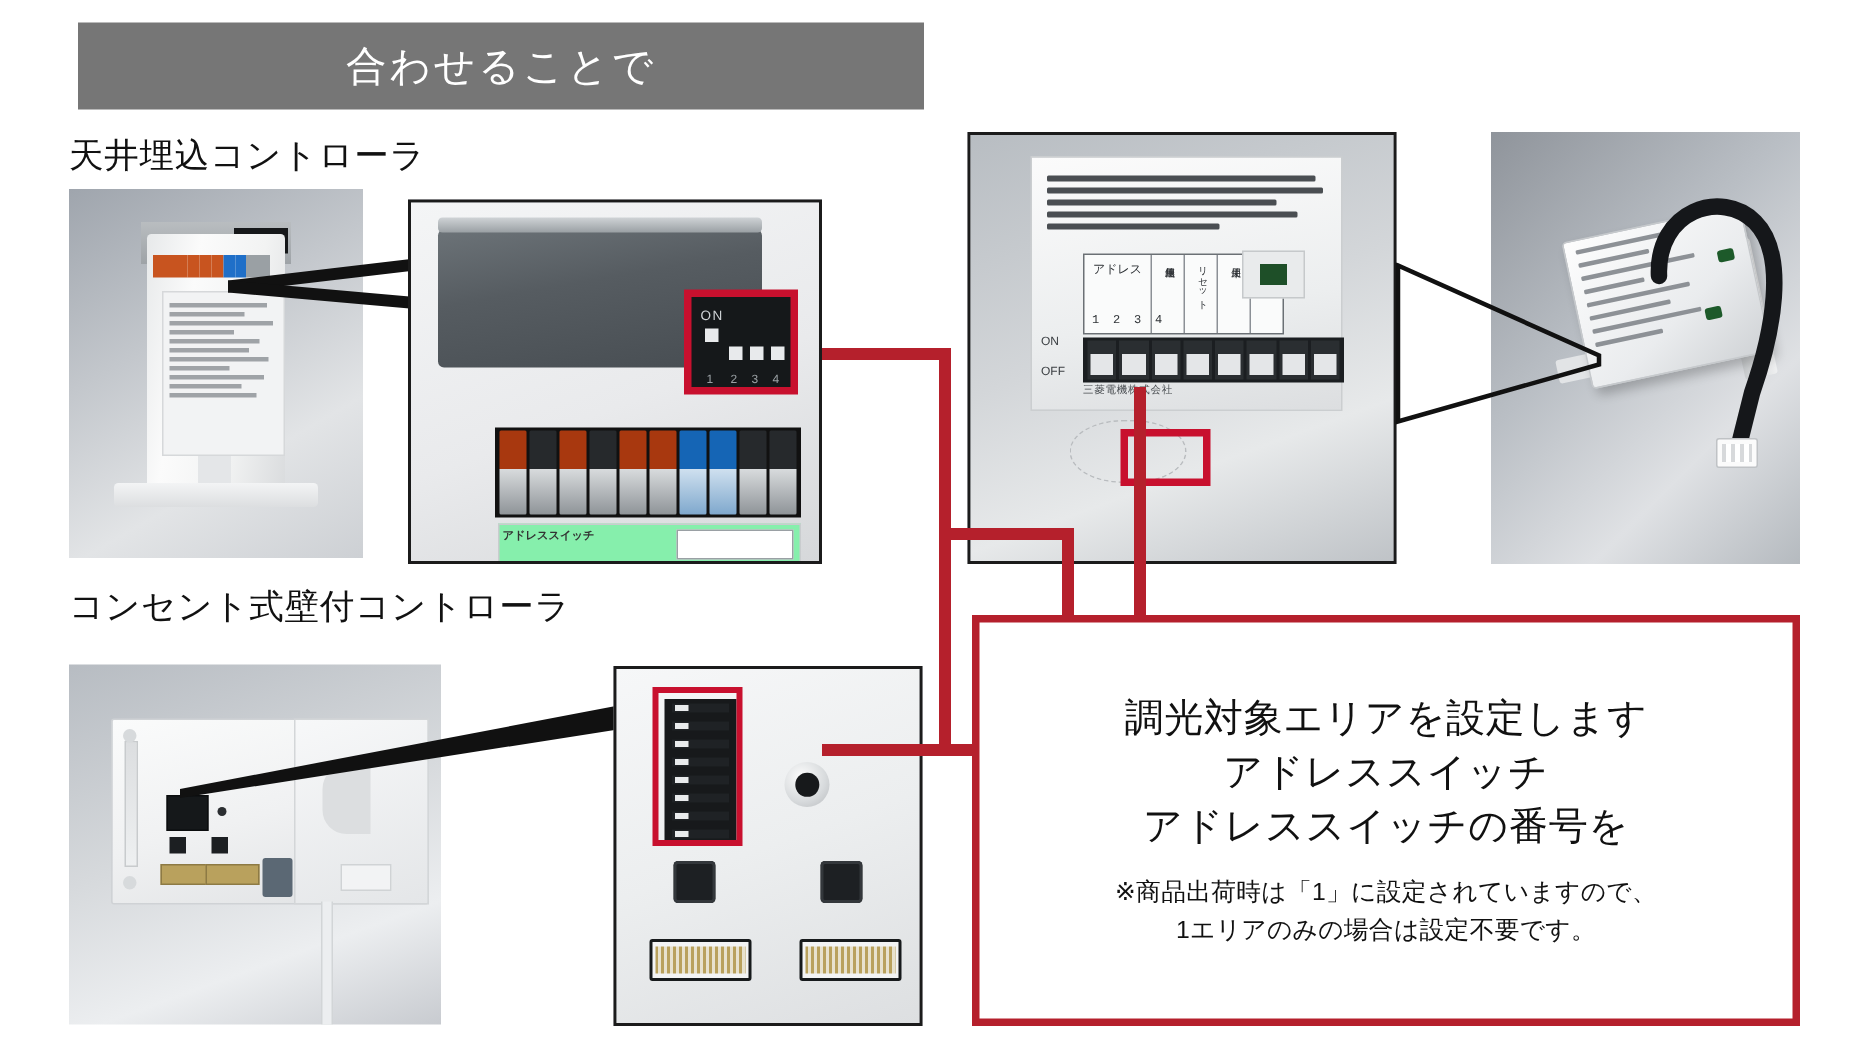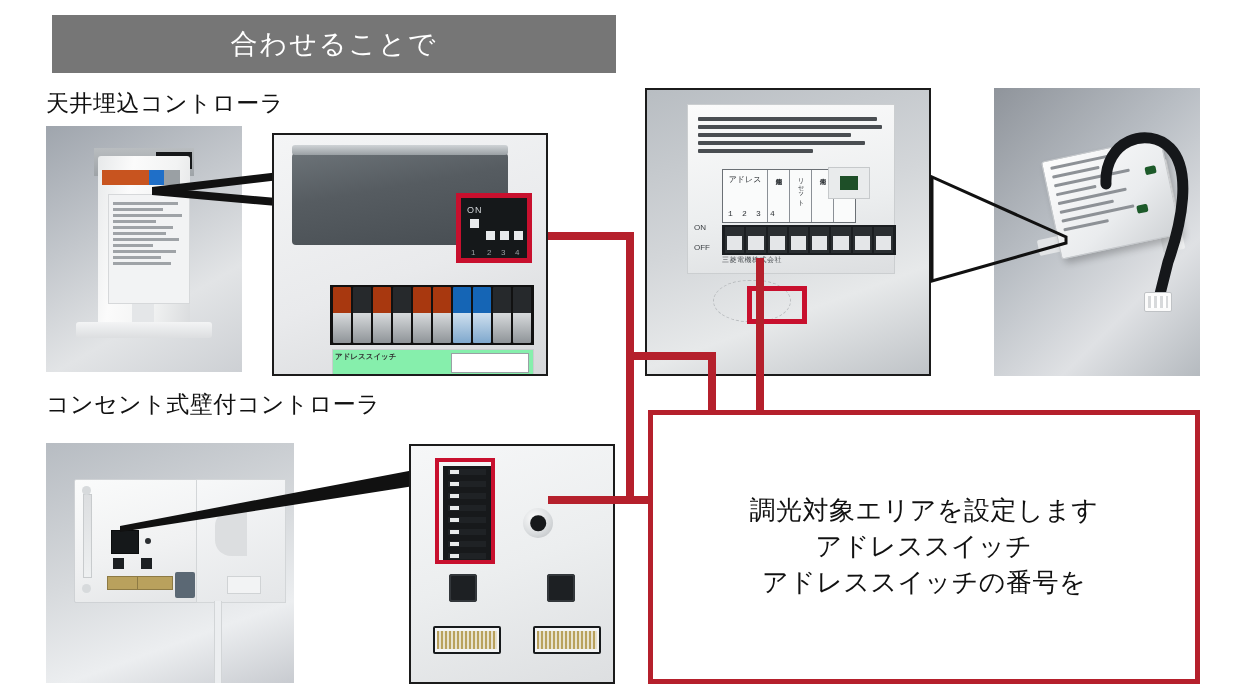--- a/index.html
+++ b/index.html
@@ -454,15 +454,19 @@
   <div class="abs rline" style="left:626px;top:360px;width:8px;height:144px;"></div>
 
   <div class="abs rline" style="left:756px;top:258px;width:8px;height:154px;"></div>
 
   <div class="abs callout" style="left:648px;top:410px;width:552px;height:274px;">
     <div class="big">
       <div>調光対象エリアを設定します</div>
       <div>アドレススイッチ</div>
       <div>アドレススイッチの番号を</div>
     </div>
+    <div class="small">
+      <div>※商品出荷時は「1」に設定されていますので、</div>
+      <div>1エリアのみの場合は設定不要です。</div>
+    </div>
   </div>
 
 </div>
 
 </body></html>

